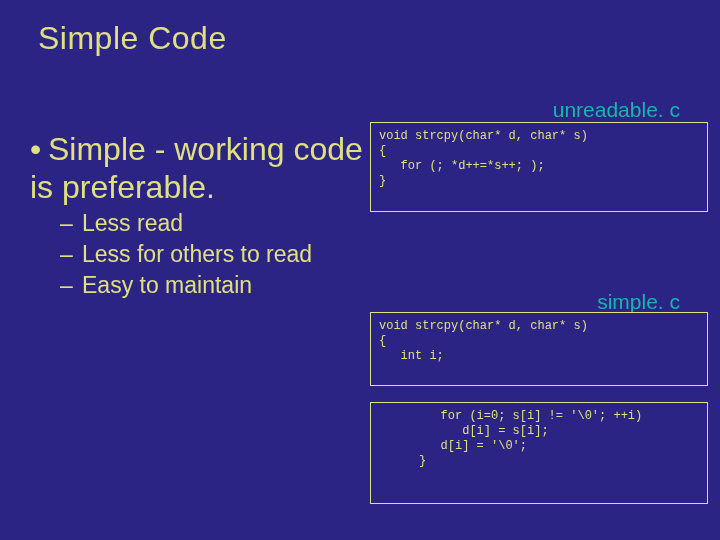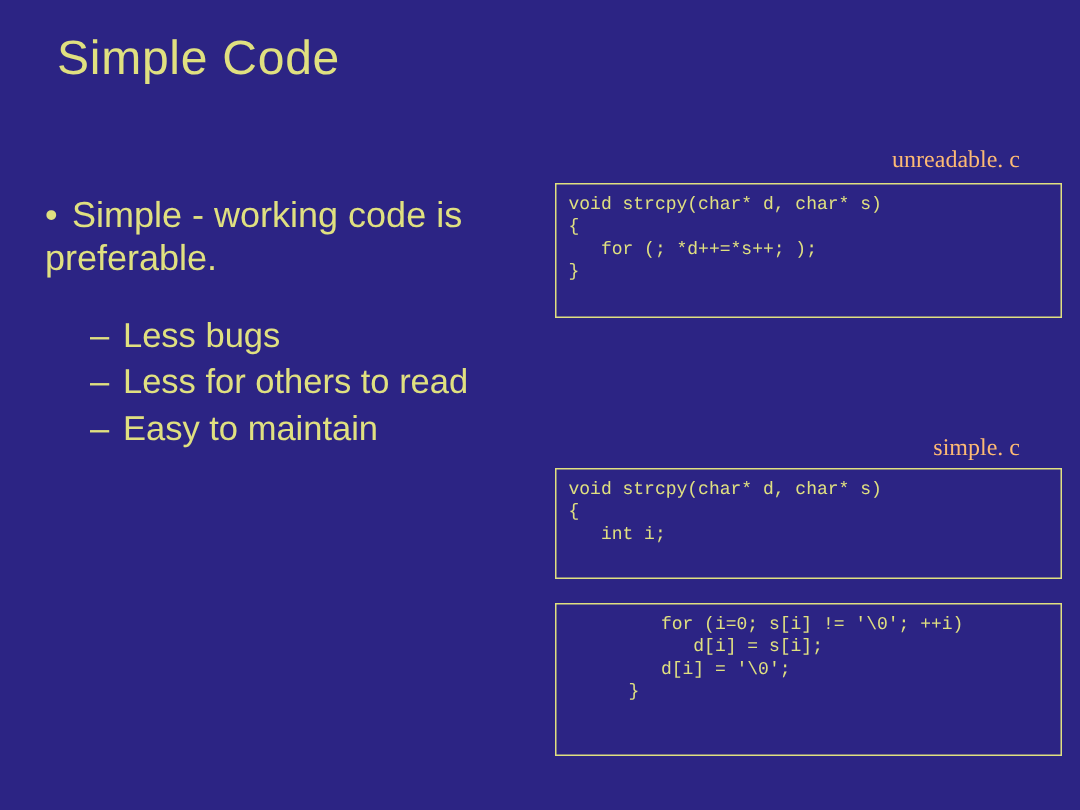--- a/index.html
+++ b/index.html
@@ -25,21 +25,21 @@
     font-size: 32px;
     font-weight: 400;
     letter-spacing: 0.5px;
   }
   .bullet-main {
     position: absolute;
     left: 30px;
     top: 130px;
     width: 340px;
     color: #e0e080;
-    font-size: 24px;
+    font-size: 32px;
     line-height: 1.2;
   }
   .dot {
     display: inline-block;
     width: 18px;
   }
   .sub-bullets {
     position: absolute;
     left: 60px;
     top: 208px;
@@ -48,23 +48,23 @@
     line-height: 1.35;
   }
   .sub-bullets .row {
     display: flex;
   }
   .sub-bullets .dash {
     width: 22px;
   }
   .label {
     position: absolute;
-    color: #fdba74;
-    font-family: Liberation Serif, serif;
-    font-size: 16px;
+    color: #14b8a6;
+    font-family: Liberation Sans, sans-serif;
+    font-size: 21px;
   }
   .label-1 { right: 40px; top: 98px; }
   .label-2 { right: 40px; top: 290px; }
   .codebox {
     position: absolute;
     background: #2c2484;
     border: 1px solid #e0e080;
     color: #e0e080;
     font-family: "Courier New", Courier, monospace;
     font-size: 12px;
@@ -100,21 +100,21 @@
 
   <div class="title">Simple Code</div>
 
   <div class="bullet-main">
     <span class="dot">•</span><span>Simple - working code is preferable.</span>
   </div>
 
   <div class="sub-bullets">
     <div class="row">
       <span class="dash">–</span>
-      <span>Less bugs</span>
+      <span>Less read</span>
     </div>
     <div class="row">
       <span class="dash">–</span>
       <span>Less for others to read</span>
     </div>
     <div class="row">
       <span class="dash">–</span>
       <span>Easy to maintain</span>
     </div>
   </div>

